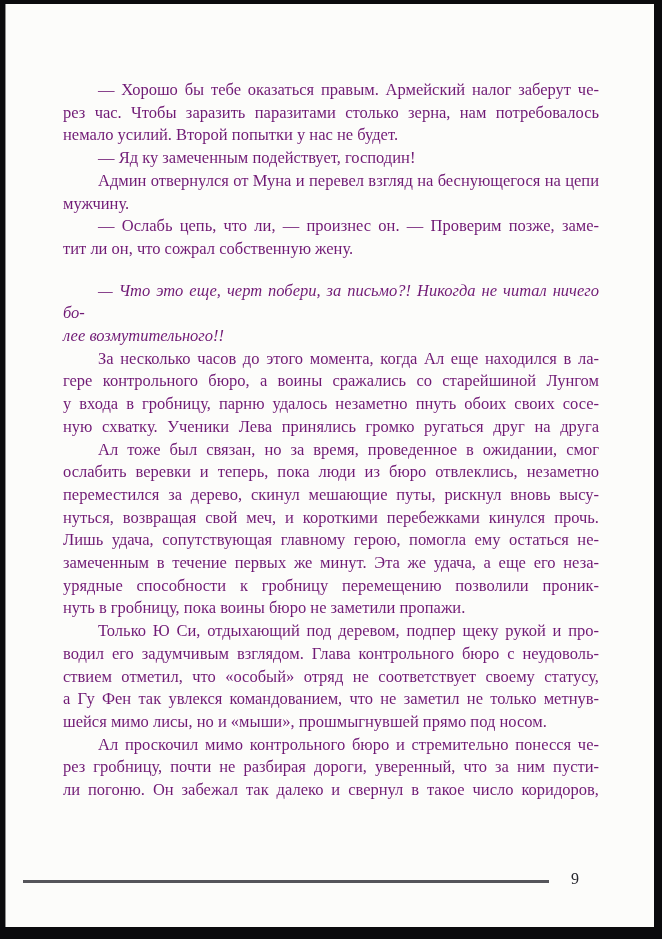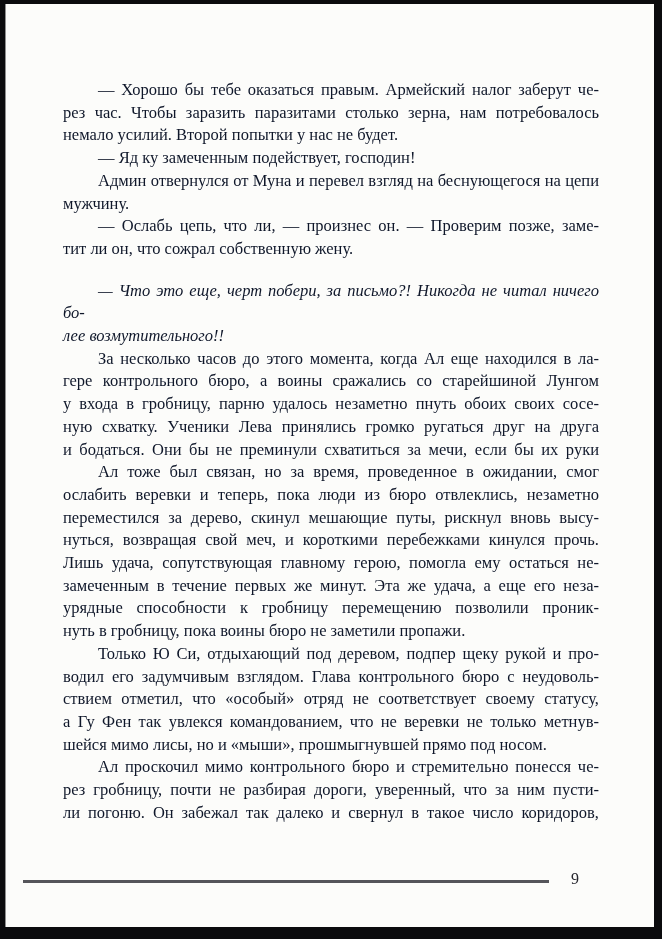--- a/index.html
+++ b/index.html
@@ -15,21 +15,21 @@
     left: 5px; top: 4px;
     width: 648px; height: 923px;
     background: #fcfcfa;           
     border-left: 1px solid #8f8f8f;
   }
   .text-block {
     position: absolute;
     left: 57px; top: 75px; width: 536px;
     font-size: 16.5px;
     line-height: 22.7px;
-    color: #0f172a;
+    color: #701a75;
   }
   .para { margin: 0; padding: 0; }
   .para.letter { margin-top: 19px; }
   .para.letter .tline { font-style: italic; }
   .tline {
     display: block;
     text-align: justify;
     text-align-last: justify;
     white-space: normal;
   }
@@ -81,39 +81,38 @@
       <div class="para letter">
         <span class="tline first">— Что это еще, черт побери, за письмо?! Никогда не читал ничего бо-</span>
         <span class="tline last">лее возмутительного!!</span>
       </div>
 
       <div class="para">
         <span class="tline first">За несколько часов до этого момента, когда Ал еще находился в ла-</span>
         <span class="tline">гере контрольного бюро, а воины сражались со старейшиной Лунгом</span>
         <span class="tline">у входа в гробницу, парню удалось незаметно пнуть обоих своих сосе-</span>
         <span class="tline">ную схватку. Ученики Лева принялись громко ругаться друг на друга</span>
-        <span class="tline">и бодаться. Они бы не преминули схватиться за мечи, если бы их руки</span>
       </div>
 
       <div class="para">
         <span class="tline first">Ал тоже был связан, но за время, проведенное в ожидании, смог</span>
         <span class="tline">ослабить веревки и теперь, пока люди из бюро отвлеклись, незаметно</span>
         <span class="tline">переместился за дерево, скинул мешающие путы, рискнул вновь высу-</span>
         <span class="tline">нуться, возвращая свой меч, и короткими перебежками кинулся прочь.</span>
         <span class="tline">Лишь удача, сопутствующая главному герою, помогла ему остаться не-</span>
         <span class="tline">замеченным в течение первых же минут. Эта же удача, а еще его неза-</span>
         <span class="tline">урядные способности к гробницу перемещению позволили проник-</span>
         <span class="tline last">нуть в гробницу, пока воины бюро не заметили пропажи.</span>
       </div>
 
       <div class="para">
         <span class="tline first">Только Ю Си, отдыхающий под деревом, подпер щеку рукой и про-</span>
         <span class="tline">водил его задумчивым взглядом. Глава контрольного бюро с неудоволь-</span>
         <span class="tline">ствием отметил, что «особый» отряд не соответствует своему статусу,</span>
-        <span class="tline">а Гу Фен так увлекся командованием, что не веревки не только метнув-</span>
+        <span class="tline">а Гу Фен так увлекся командованием, что не заметил не только метнув-</span>
         <span class="tline last">шейся мимо лисы, но и «мыши», прошмыгнувшей прямо под носом.</span>
       </div>
 
       <div class="para">
         <span class="tline first">Ал проскочил мимо контрольного бюро и стремительно понесся че-</span>
         <span class="tline">рез гробницу, почти не разбирая дороги, уверенный, что за ним пусти-</span>
         <span class="tline">ли погоню. Он забежал так далеко и свернул в такое число коридоров,</span>
       </div>
 
     </div>

